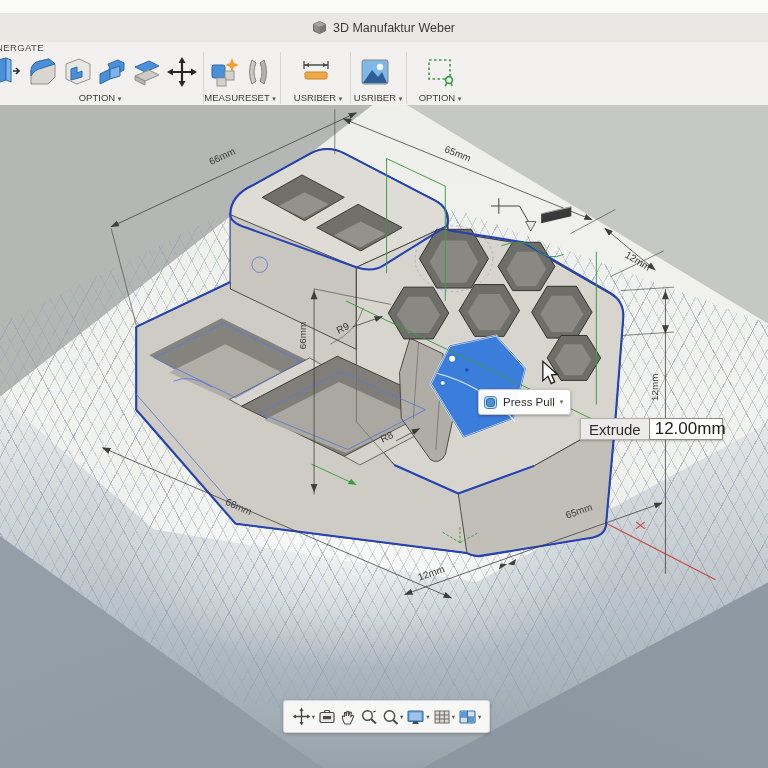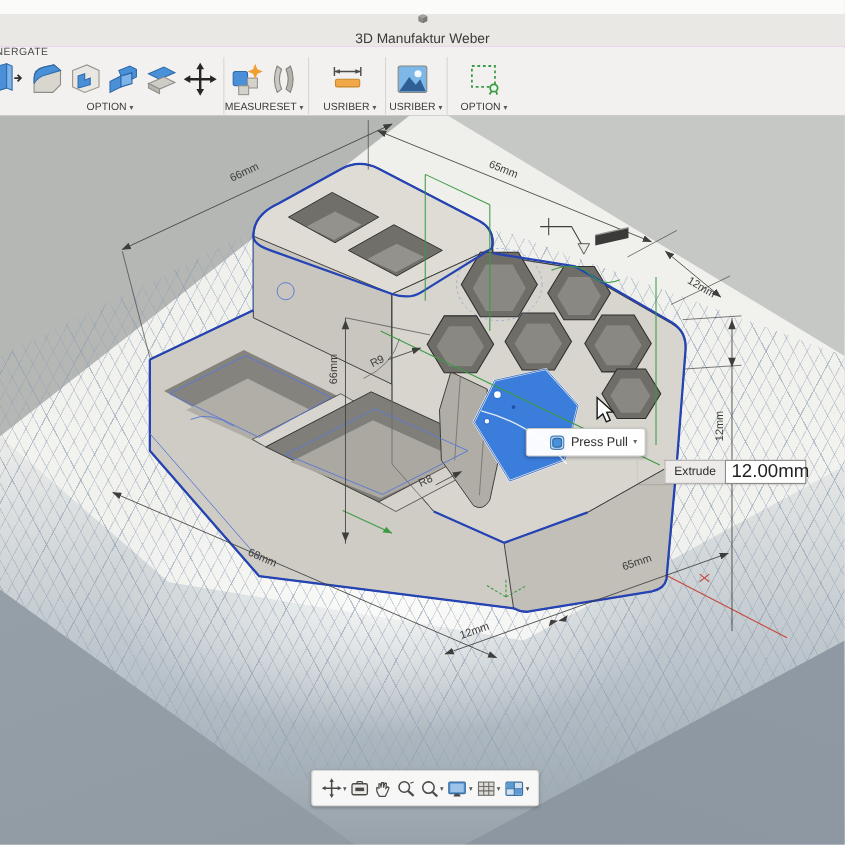--- a/index.html
+++ b/index.html
@@ -1,21 +1,21 @@
 <!DOCTYPE html>
 <html><head>
 <meta charset="utf-8">
 <style>
   html,body{margin:0;padding:0;}
   body{width:768px;height:768px;overflow:hidden;position:relative;
        font-family:"Liberation Sans",sans-serif;background:#e9e8e5;}
   
   .top-strip{position:absolute;left:0;top:0;width:768px;height:13px;background:#fbfbfa;border-bottom:1px solid #e3e1de;}
   .titlebar{position:absolute;left:0;top:13px;width:768px;height:29px;background:#e9e8e5;border-bottom:1px solid #d946ef;
-            display:flex;align-items:center;justify-content:center;gap:7px;flex-direction:column;}
+            display:flex;align-items:center;justify-content:center;gap:7px;}
   .titlebar .t-txt{font-size:12.5px;color:#3a3a38;}
   
   .ribbon{position:absolute;left:0;top:42px;width:768px;height:63px;background:#f2f1ef;border-bottom:1px solid #bebcb8;}
   .ribbon .tab{position:absolute;left:-4px;top:0px;font-size:9.5px;color:#4a4a48;letter-spacing:.4px;}
   .icon-cell{position:absolute;top:14px;width:32px;height:32px;}
   .sep{position:absolute;top:10px;width:1px;height:52px;background:#d8d6d2;}
   .grp-label{position:absolute;top:50px;font-size:9.5px;color:#3b3b39;white-space:nowrap;transform:translateX(-50%);}
   .grp-label .caret{font-size:7px;color:#555;}
   
   .viewport{position:absolute;left:0;top:105px;width:768px;height:663px;overflow:hidden;
@@ -28,27 +28,27 @@
   .grid{clip-path:polygon(0 33%,35% 13%,60% 16%,100% 33%,100% 84%,55% 95%,18% 87%,0 67%);
         background:
           repeating-linear-gradient(62deg,rgba(148,163,182,.38) 0 1px,transparent 1px 11px),
           repeating-linear-gradient(118deg,rgba(148,163,182,.38) 0 1px,transparent 1px 11px),
           repeating-linear-gradient(62deg,rgba(138,153,173,.35) 0 1px,transparent 1px 55px),
           repeating-linear-gradient(118deg,rgba(138,153,173,.35) 0 1px,transparent 1px 55px);}
   .corner-bl{background:linear-gradient(160deg,#9aa4ac,#8f99a2);clip-path:polygon(0 65%,42% 100%,0 100%);}
   .corner-br{background:linear-gradient(200deg,#939ea8,#8a959f);clip-path:polygon(55% 100%,100% 72%,100% 100%);}
   svg.scene{position:absolute;left:0;top:0;}
   
-  .presspull{position:absolute;left:478px;top:284px;height:24px;padding:0 7px 0 20px;display:flex;align-items:center;gap:5px;
+  .presspull{position:absolute;left:478px;top:284px;height:24px;padding:0 7px 0 4px;display:flex;align-items:center;gap:5px;
              background:rgba(255,255,255,.97);border:1px solid #c6c6c3;border-radius:3px;
              box-shadow:0 1px 3px rgba(0,0,0,.3);font-size:11.5px;color:#2e2e2c;}
   .presspull .pp-caret{font-size:7px;color:#666;}
   .extrude{position:absolute;left:580px;top:313px;display:flex;height:22px;box-shadow:0 1px 2px rgba(0,0,0,.25);}
-  .extrude .ex-label{background:#ecebe9;border:1px solid #b3b1ae;border-right:none;font-size:11px;color:#2e2e2c;
-                     display:flex;align-items:center;padding:8px 8px;margin-left:24px;}
+  .extrude .ex-label{background:#ecebe9;border:1px solid #b3b1ae;border-right:none;font-size:15px;color:#2e2e2c;
+                     display:flex;align-items:center;padding:8px 8px;}
   .extrude .ex-input{background:#fff;border:1px solid #8d8b88;font-size:17px;color:#1e1e1c;width:62px;
                      display:flex;align-items:center;padding:0 5px;}
   
   .navbar{position:absolute;left:283px;top:595px;width:205px;height:31px;background:rgba(250,250,249,.96);
           border:1px solid #d8d6d2;border-radius:3px;box-shadow:0 1px 3px rgba(0,0,0,.25);
           display:flex;align-items:center;justify-content:center;gap:3px;}
   .nav-item{display:flex;align-items:center;gap:1px;cursor:default;}
   .nav-item .caret{font-size:6.5px;color:#555;}
 </style>
 </head>

